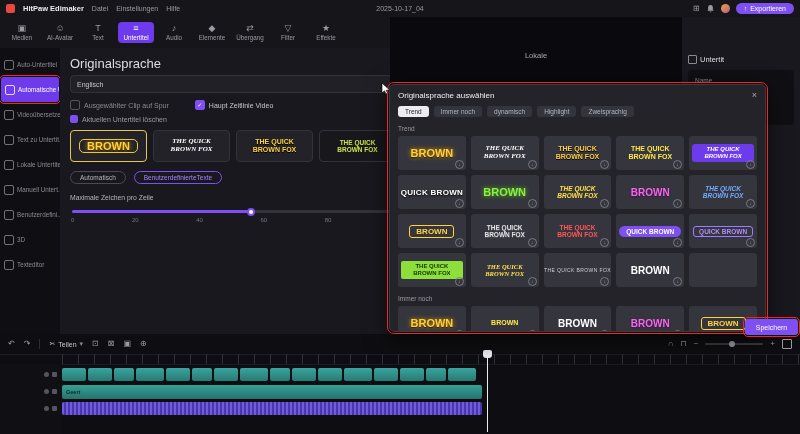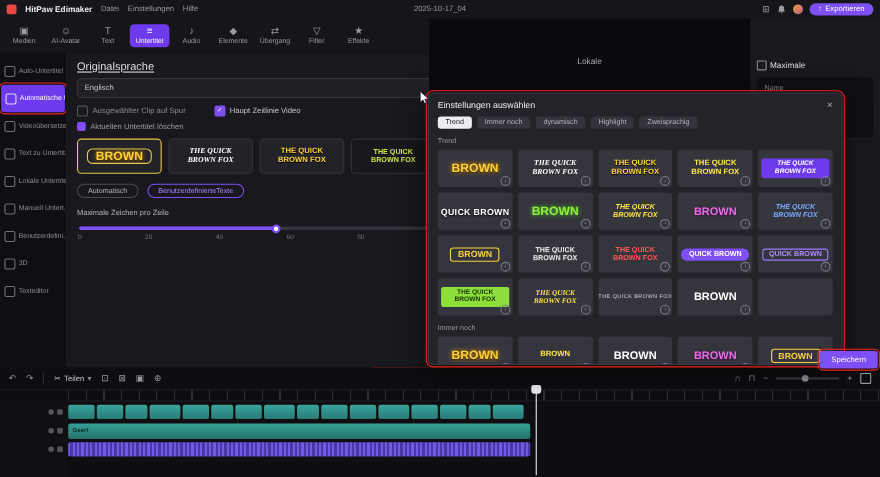--- a/index.html
+++ b/index.html
@@ -31,21 +31,21 @@
   
   .sidebar{position:absolute;top:48px;left:0;width:60px;height:286px;background:#0f0f13;padding-top:4px;}
   .side-item{height:25px;display:flex;align-items:center;gap:3px;padding:0 4px;font-size:6.3px;
              color:#8a8a92;white-space:nowrap;overflow:hidden;}
   .side-item.active{background:#6d3bec;color:#fff;border-radius:3px;margin:0 1px;}
   .side-icon{width:8px;height:8px;border:1px solid currentColor;border-radius:2px;flex:none;opacity:.8;}
 
   
   .panel{position:absolute;left:60px;top:48px;width:330px;height:286px;background:#18181e;
          padding:8px 10px;font-size:7px;}
-  .sec-label{font-size:10px;color:#dcdce2;margin-bottom:4px;text-decoration:underline;}
+  .sec-label{font-size:13px;color:#dcdce2;margin-bottom:4px;}
   .dropdown{height:16px;background:#202026;border:1px solid #32323a;border-radius:4px;display:flex;
             align-items:center;justify-content:space-between;padding:0 6px;color:#c6c6cc;}
   .chev{color:#8a8a92;font-size:7px;}
   .check-row{display:flex;gap:26px;margin:7px 0 5px;}
   .check-item{display:flex;align-items:center;gap:4px;color:#8a8a92;}
   .box{width:8px;height:8px;border:1px solid #55555e;border-radius:2px;flex:none;font-size:6px;
        line-height:8px;text-align:center;color:transparent;}
   .box.checked{background:#7e4ff2;border-color:#7e4ff2;color:#fff;}
   .lit{color:#c6c6cc;}
   .link-row{display:flex;align-items:center;gap:4px;color:#9a9aa2;margin:2px 0 7px;}
@@ -333,34 +333,34 @@
     </div>
   </div>
 
   <div class="player">
     <div class="player-title">Lokale</div>
   </div>
 
   <div class="details">
     <div class="details-title">
       <span class="d-ic"></span>
-      <span>Maximale</span>
+      <span>Untertit</span>
     </div>
     <div class="details-box">
       <div class="d-label">Name</div>
       <div class="d-value">2025-10-17_04</div>
       <div class="d-label">Bildfrequenz</div>
       <div class="d-value" style="margin-bottom:0">30</div>
     </div>
   </div>
   <div class="save-btn red-box">Speichern</div>
 
   <div class="modal red-box">
     <div class="modal-head">
-      <span class="modal-title">Einstellungen auswählen</span>
+      <span class="modal-title">Originalsprache auswählen</span>
       <span class="modal-close">×</span>
     </div>
     <div class="tabs">
       <span class="tab active">Trend</span>
       <span class="tab">Immer noch</span>
       <span class="tab">dynamisch</span>
       <span class="tab">Highlight</span>
       <span class="tab">Zweisprachig</span>
     </div>
     <div class="section-label">Trend</div>

